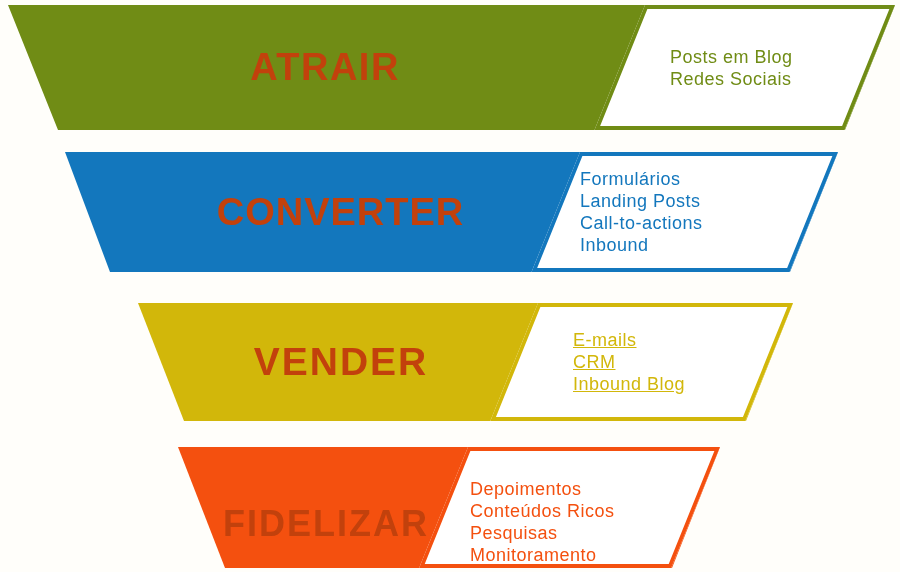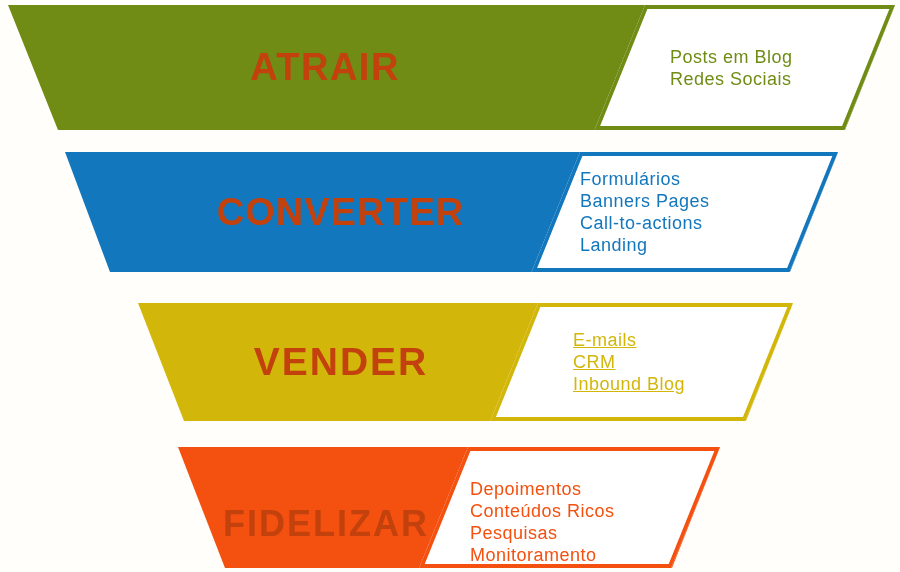--- a/index.html
+++ b/index.html
@@ -69,23 +69,23 @@
       <div>Redes Sociais</div>
     </div>
   </div>
 
   <div class="stage s1" style="--c: #1377bd;">
     <div class="trap"></div>
     <div class="box"></div>
     <div class="heading">CONVERTER</div>
     <div class="items">
       <div>Formulários</div>
-      <div>Banners Pages</div>
+      <div>Landing Posts</div>
       <div>Call-to-actions</div>
-      <div>Landing</div>
+      <div>Inbound</div>
     </div>
   </div>
 
   <div class="stage s2" style="--c: #d2b70a;">
     <div class="trap"></div>
     <div class="box"></div>
     <div class="heading">VENDER</div>
     <div class="items">
       <div>E-mails</div>
       <div>CRM</div>

